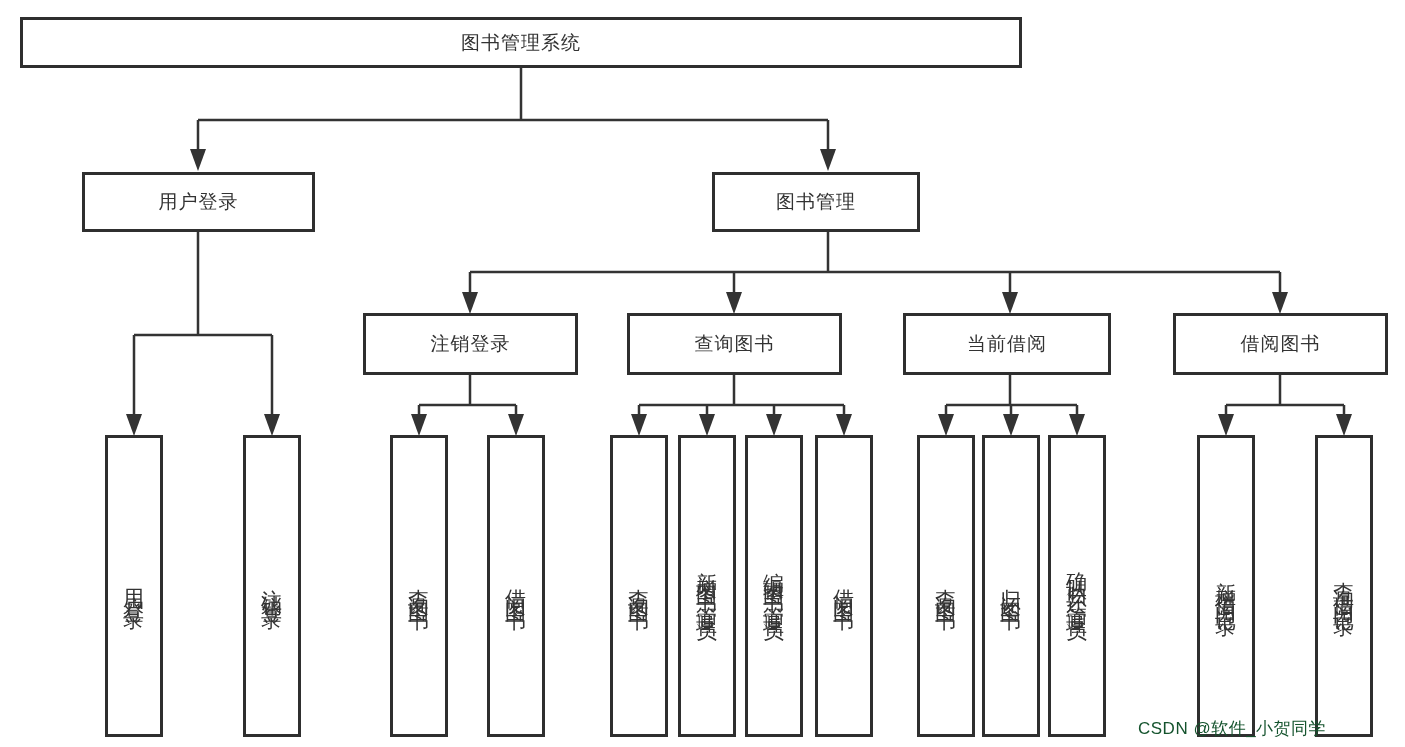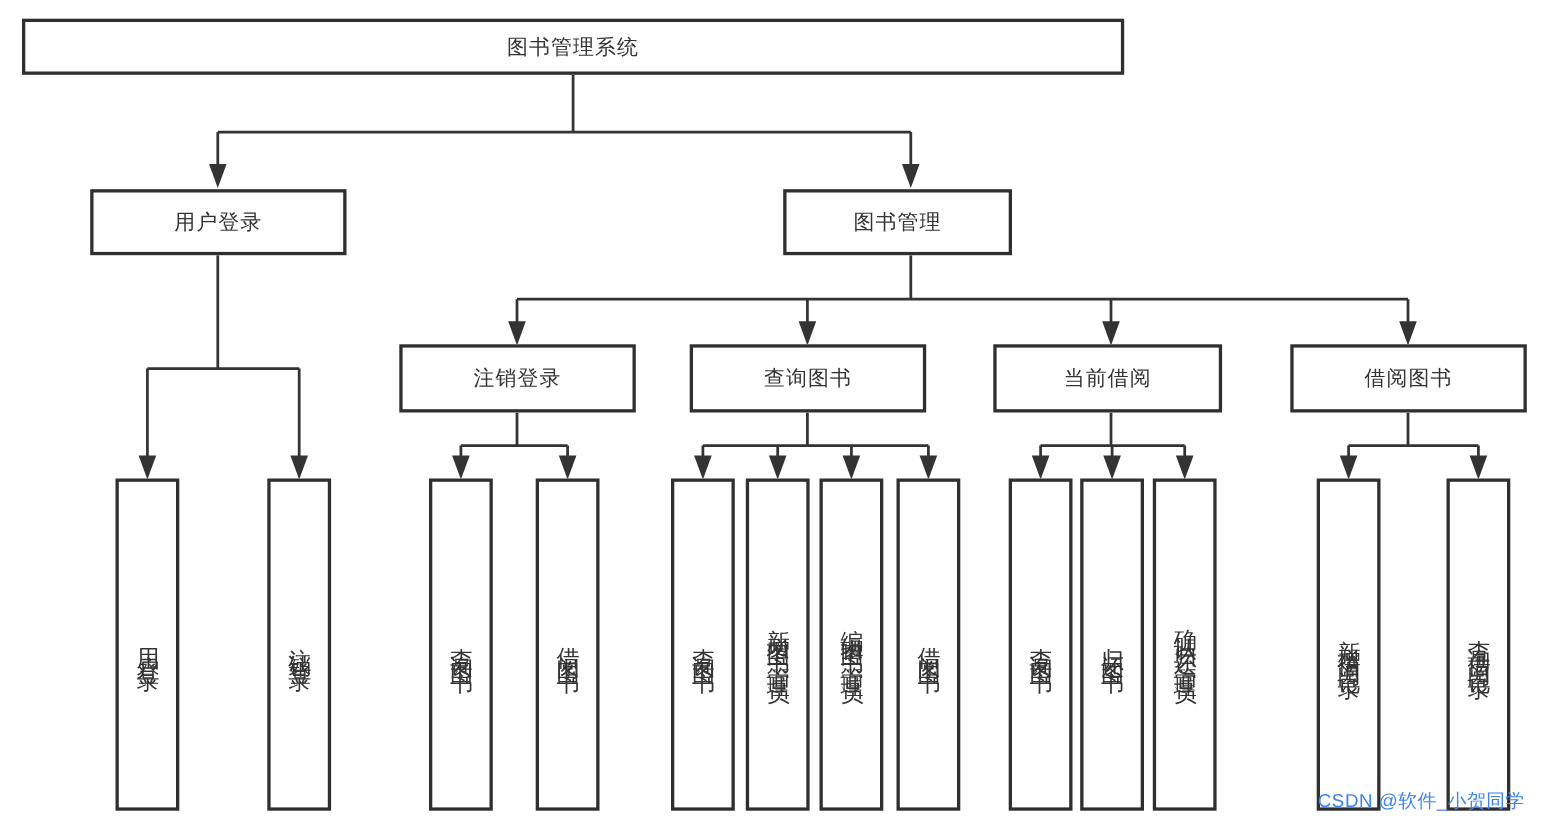--- a/index.html
+++ b/index.html
@@ -36,24 +36,24 @@
     height: 302px;
     top: 435px;
     writing-mode: vertical-rl;
     text-orientation: mixed;
     font-size: 21px;
     letter-spacing: 7px;
     line-height: 1;
   }
   .watermark {
     position: absolute;
-    left: 1198px;
+    left: 1138px;
     top: 717px;
     font-size: 17px;
-    color: #3b82f6;
+    color: #14532d;
     z-index: 3;
     white-space: nowrap;
     letter-spacing: 0.5px;
   }
 </style>
 </head>
 <body>
 
 <div class="canvas">
 

